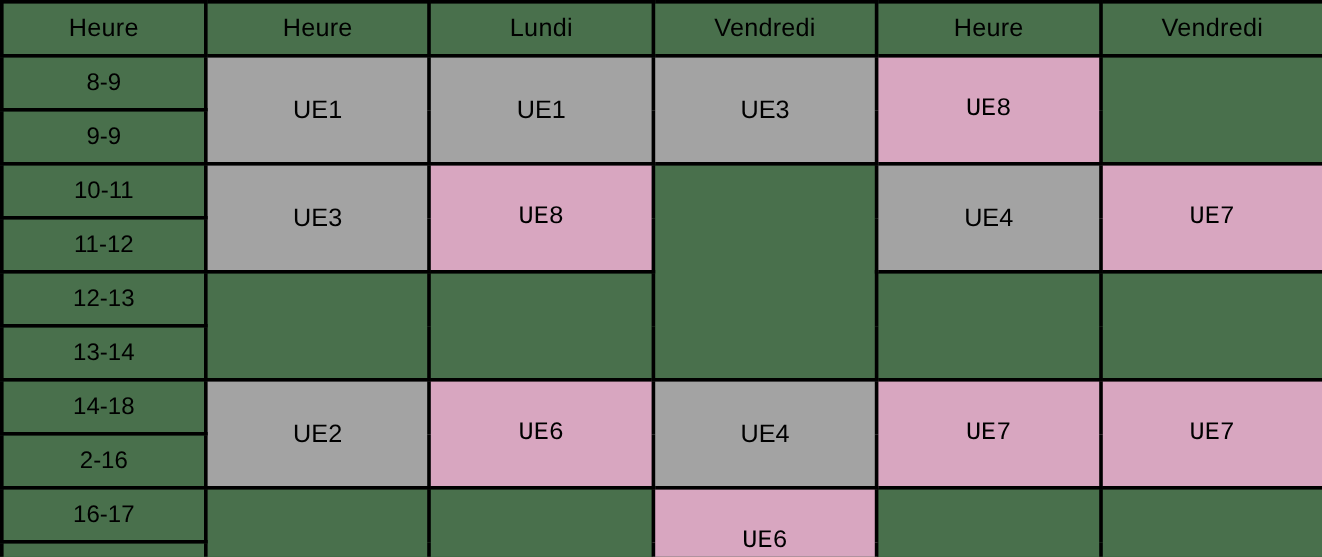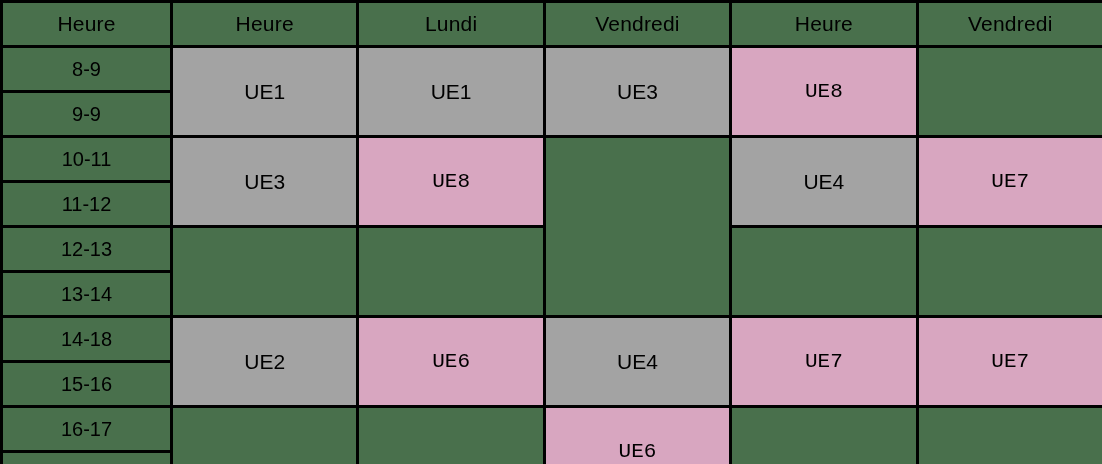--- a/index.html
+++ b/index.html
@@ -127,21 +127,21 @@
         </tr>
         <tr>
           <td class="hour-cell">14-18</td>
           <td class="slot lavender" rowspan="2">UE2</td>
           <td class="slot pink" rowspan="2">UE6</td>
           <td class="slot lavender" rowspan="2">UE4</td>
           <td class="slot pink" rowspan="2">UE7</td>
           <td class="slot pink" rowspan="2">UE7</td>
         </tr>
         <tr>
-          <td class="hour-cell">15-16</td>
+          <td class="hour-cell">2-16</td>
         </tr>
         <tr>
           <td class="hour-cell">16-17</td>
           <td class="slot empty" rowspan="2"></td>
           <td class="slot empty" rowspan="2"></td>
           <td class="slot pink" rowspan="2">UE6</td>
           <td class="slot empty" rowspan="2"></td>
           <td class="slot empty" rowspan="2"></td>
         </tr>
         <tr>

